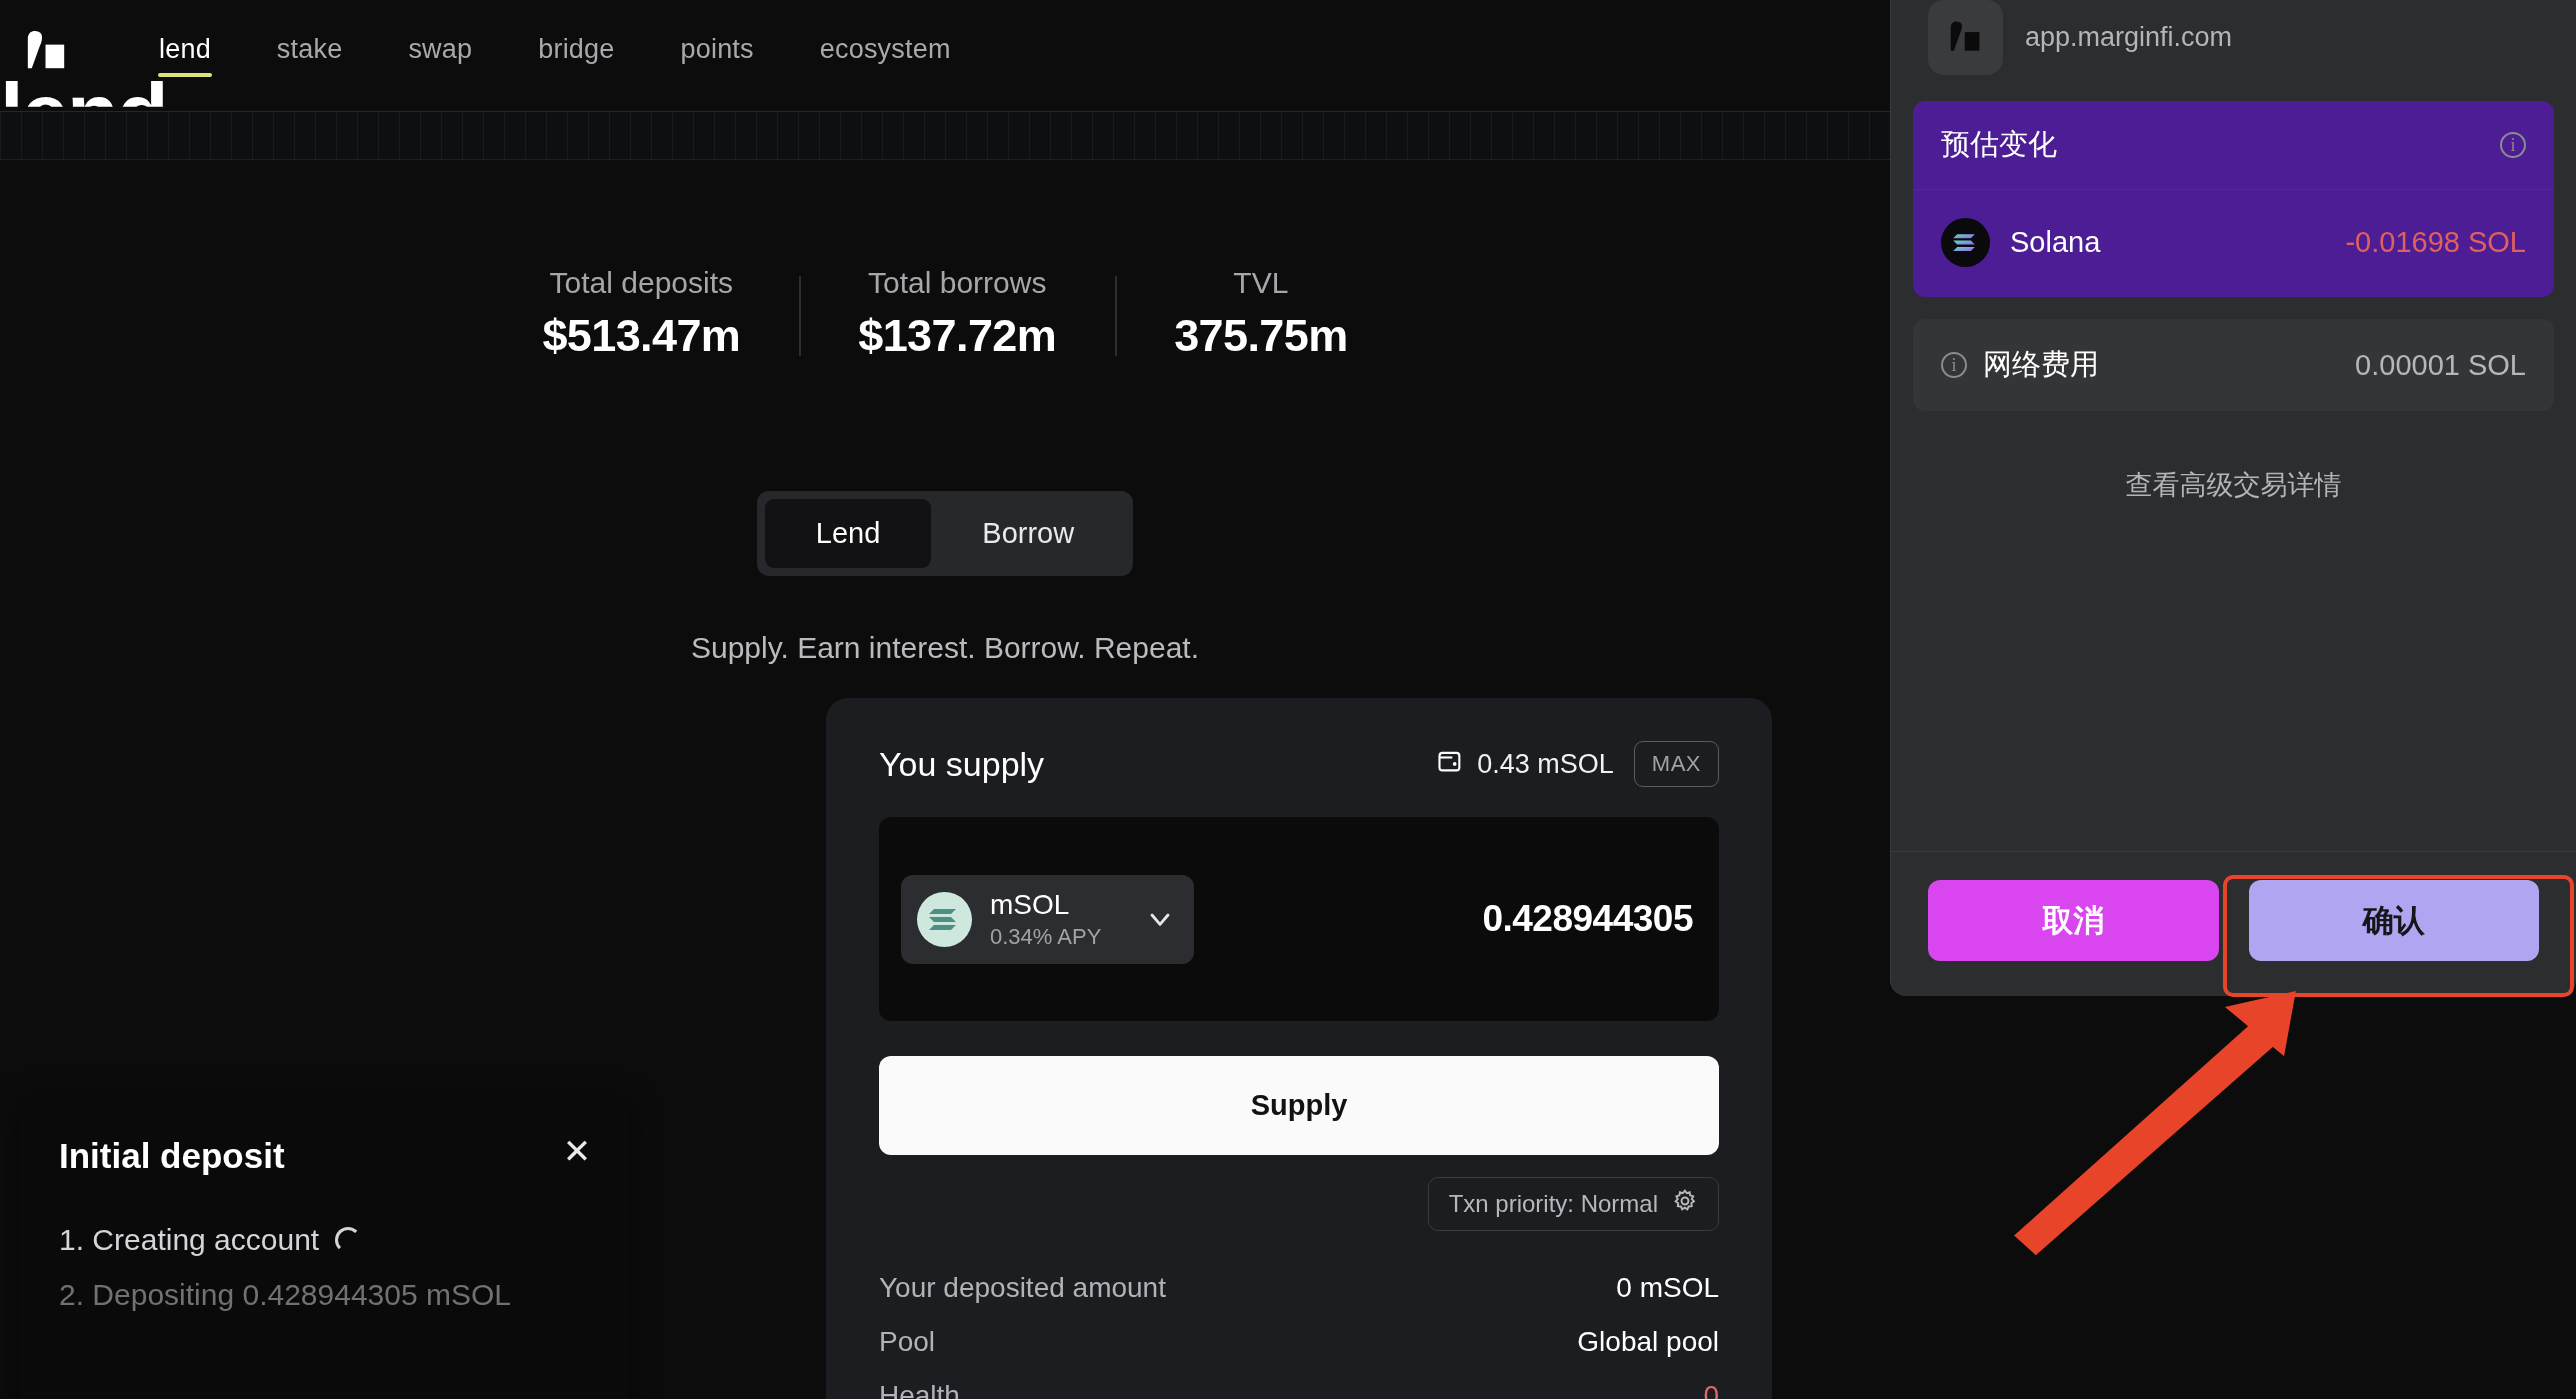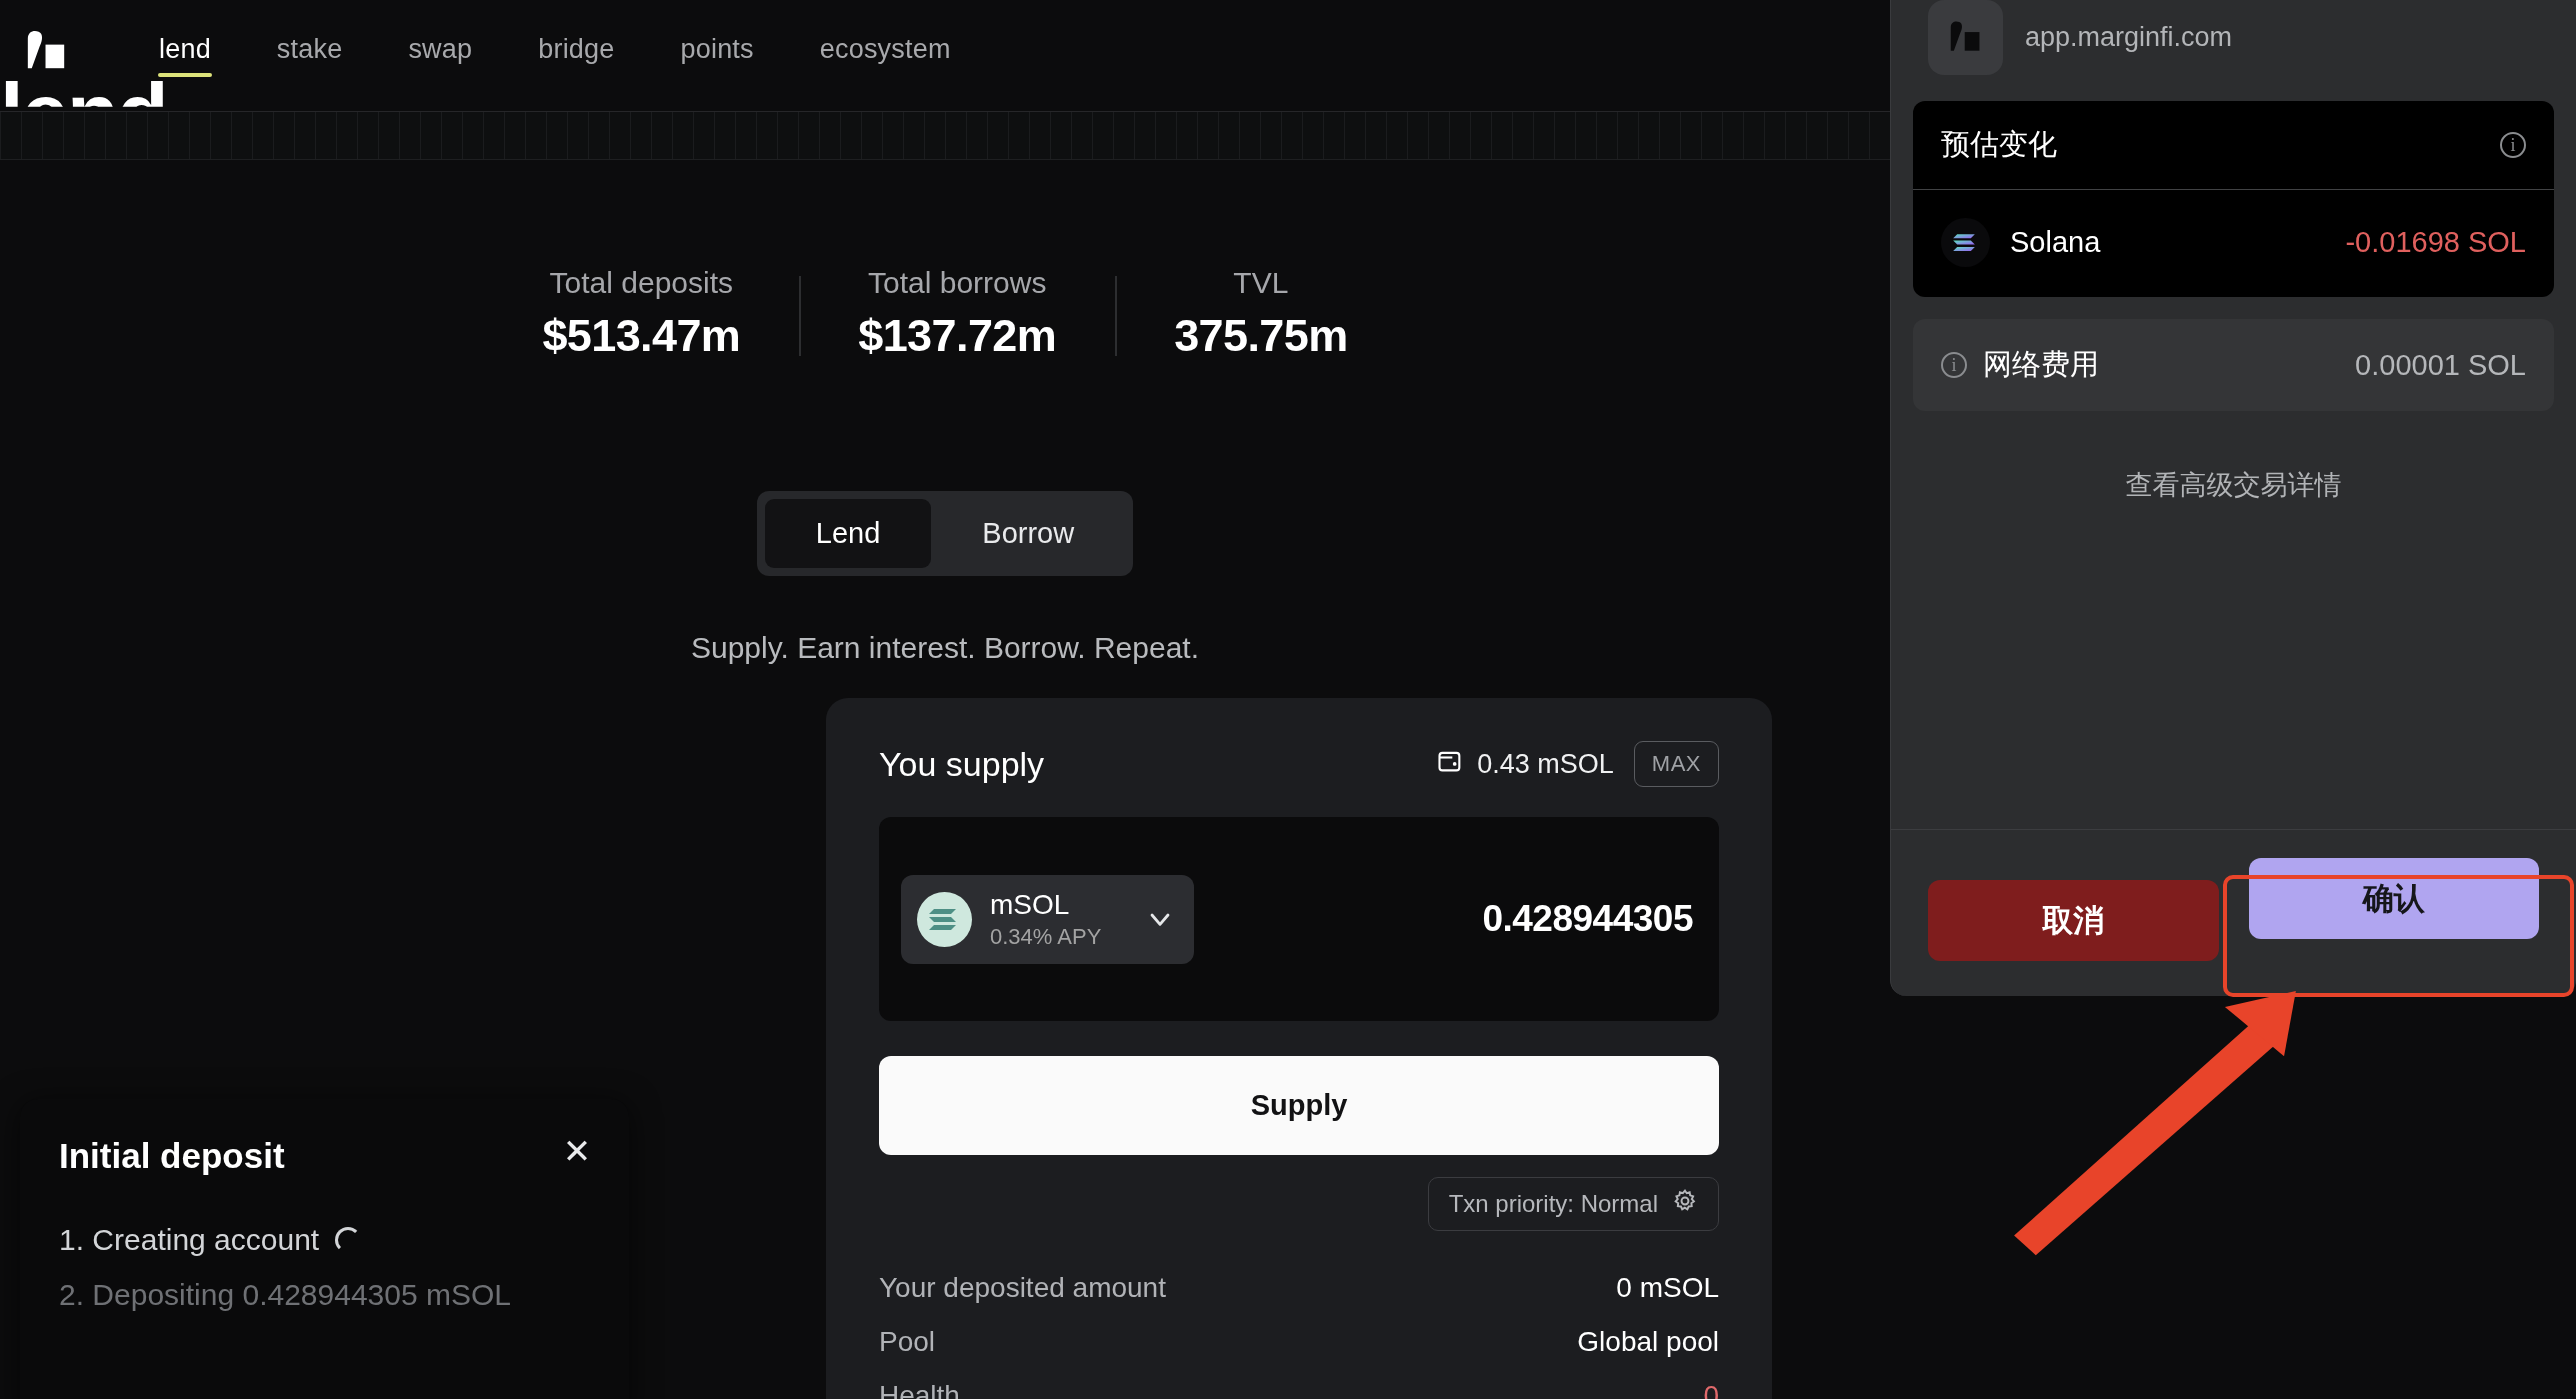--- a/index.html
+++ b/index.html
@@ -177,21 +177,21 @@
   }
   #wp-site-icon {
     width: 75px; height: 75px; border-radius: 16px; background: #3a3b3e;
     display: flex; align-items: center; justify-content: center; flex: 0 0 auto;
   }
   #wp-site-url { font-size: 27px; color: #b3b5b8; }
 
   #wp-body { padding: 0 22px; flex: 1 1 auto; }
 
   #wp-change-card {
-    background: #000000; border-radius: 12px; overflow: hidden;
+    background: #4c1d95; border-radius: 12px; overflow: hidden;
   }
   #wp-change-head {
     display: flex; align-items: center; justify-content: space-between;
     padding: 24px 28px; border-bottom: 1px solid #414244;
   }
   #wp-change-title { font-size: 29px; color: #ffffff; }
   .info-circle {
     width: 26px; height: 26px; border-radius: 50%; border: 2px solid #8a8c8f;
     color: #8a8c8f; font-size: 18px; font-family: "Liberation Serif", serif;
     display: inline-flex; align-items: center; justify-content: center; flex: 0 0 auto;
@@ -225,21 +225,21 @@
   #wp-footer {
     border-top: 1px solid #3c3d40;
     padding: 28px 37px 35px 37px;
     display: flex; gap: 30px;
   }
   .wp-btn {
     flex: 1 1 0; height: 81px; border-radius: 12px;
     display: flex; align-items: center; justify-content: center;
     font-size: 31px; cursor: pointer; font-weight: 700;
   }
-  #wp-cancel { background: #7f1d1d; color: #ffffff; margin-top: 22px; }
+  #wp-cancel { background: #d946ef; color: #ffffff; }
   #wp-confirm { background: #b0a5f0; color: #15161a; }
 
   
   #highlight-box {
     position: absolute; left: 2223px; top: 875px; width: 351px; height: 122px;
     border: 4px solid #e8442a; border-radius: 10px; z-index: 20; pointer-events: none;
   }
   #arrow-svg { position: absolute; left: 0; top: 0; width: 2576px; height: 1399px; z-index: 19; pointer-events: none; }
 </style>
 </head>

